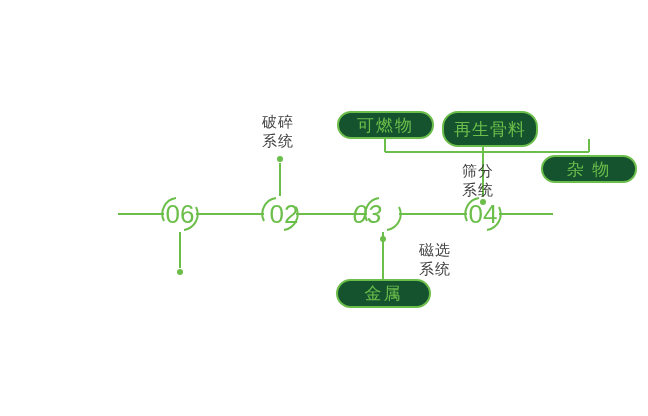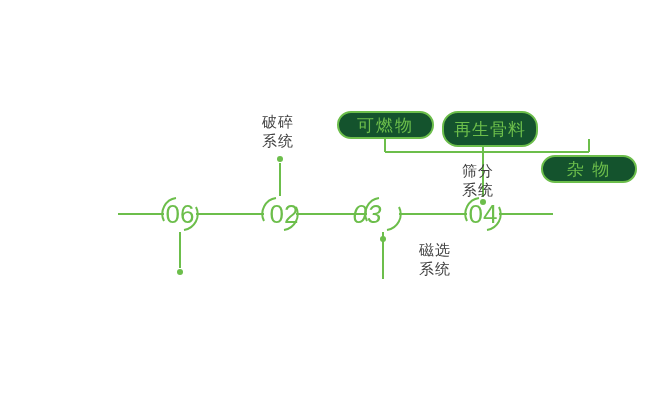--- a/index.html
+++ b/index.html
@@ -105,14 +105,15 @@
     <div>系统</div>
   </div>
   <div class="label label-screen">
     <div>筛分</div>
     <div>系统</div>
   </div>
 
   <div class="pill pill-combustibles">可燃物</div>
   <div class="pill pill-aggregate">再生骨料</div>
   <div class="pill pill-misc">杂 物</div>
+  <div class="pill pill-metal">金属</div>
 
 </div>
 
 </body></html>

